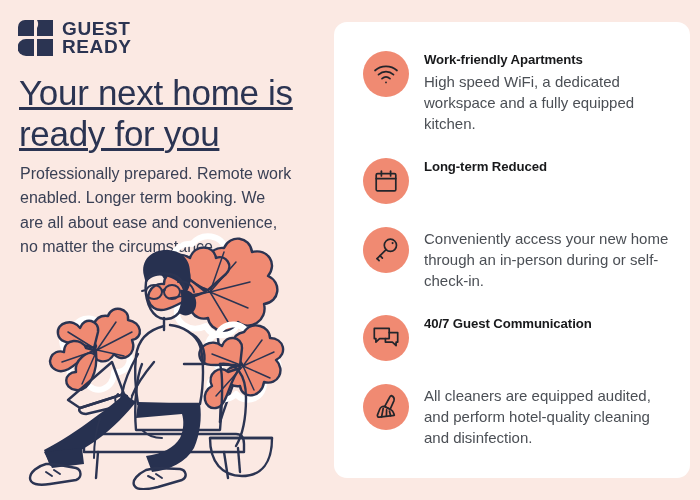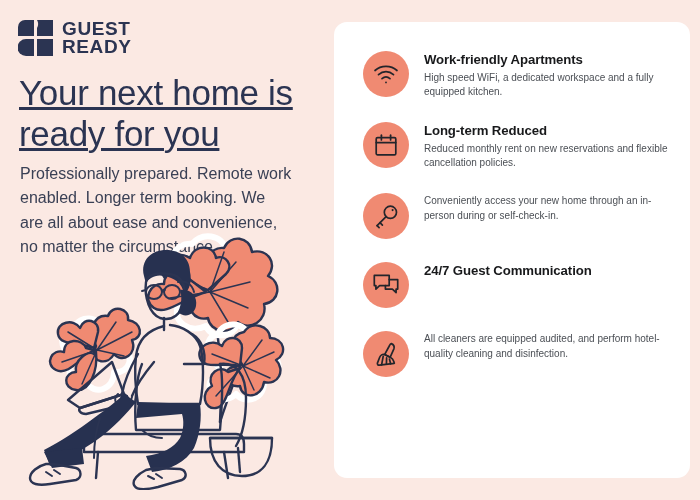--- a/index.html
+++ b/index.html
@@ -135,21 +135,21 @@
     color: #18191B;
     font-size: 13.2px;
     font-weight: bold;
     letter-spacing: -0.1px;
     line-height: 1.2;
     font-family: "Liberation Sans", sans-serif;
   }
   .feature-desc {
     margin: 0;
     color: #4B4F55;
-    font-size: 10px;
+    font-size: 15px;
     line-height: 1.42;
     font-family: "Liberation Sans", sans-serif;
   }
 </style>
 </head>
 <body>
 
 <div id="page">
 
   <div class="left-col">
@@ -328,21 +328,20 @@
         <div class="feature-icon">
           <svg width="24" height="24" viewBox="0 0 24 24" fill="none" stroke="#23252B" stroke-width="1.7" stroke-linecap="round" stroke-linejoin="round">
             <rect x="2.2" y="4.6" width="19.6" height="17.2" rx="1.4"></rect>
             <path d="M2.2 9.6 H21.8"></path>
             <path d="M7.4 2.2 V7"></path>
             <path d="M16.6 2.2 V7"></path>
           </svg>
         </div>
         <div class="feature-text">
           <p class="feature-title">Long-term Reduced</p>
-          <p class="feature-desc">Reduced monthly rent on new reservations and flexible cancellation policies.</p>
         </div>
       </div>
 
       <div class="feature">
         <div class="feature-icon">
           <svg width="25" height="25" viewBox="0 0 25 25" fill="none" stroke="#23252B" stroke-width="1.7" stroke-linecap="round" stroke-linejoin="round">
             <circle cx="16.4" cy="8.3" r="6.1"></circle>
             <circle cx="18.6" cy="6.1" r="1.05" fill="#23252B" stroke="none"></circle>
             <path d="M12.1 12.6 L3.1 21.6"></path>
             <path d="M6.0 18.7 L8.4 21.1"></path>
@@ -355,21 +354,21 @@
       </div>
 
       <div class="feature">
         <div class="feature-icon">
           <svg width="26" height="22" viewBox="0 0 26 22" fill="none" stroke="#23252B" stroke-width="1.7" stroke-linejoin="round" stroke-linecap="round">
             <path d="M1.3 1.4 H16.2 V11.6 H6.6 L2.9 15.1 V11.6 H1.3 Z"></path>
             <path d="M16.2 5.6 H24.7 V15.1 H23.1 V18.6 L19.4 15.1 H12.4 V11.6"></path>
           </svg>
         </div>
         <div class="feature-text">
-          <p class="feature-title">24/7 Guest Communication</p>
+          <p class="feature-title">40/7 Guest Communication</p>
         </div>
       </div>
 
       <div class="feature">
         <div class="feature-icon">
           <svg width="25" height="25" viewBox="0 0 25 25" fill="none" stroke="#23252B" stroke-width="1.7" stroke-linejoin="round" stroke-linecap="round">
             <path d="M17.3 1.6 C19.6 2.6 20.6 4.6 19.9 6.8 L16.2 15.2 L10.6 12.6 L15.0 4.5 C16.0 2.5 16.6 1.3 17.3 1.6 Z"></path>
             <path d="M10.6 12.6 L16.2 15.2 C17.9 16.0 19.3 17.6 19.8 19.4 L20.3 21.3 L5.4 23.2 C4.0 23.4 3.0 22.2 3.5 20.9 L5.7 15.2 C6.4 13.4 8.6 11.7 10.6 12.6 Z"></path>
             <path d="M9.2 14.3 L7.6 22.8"></path>
             <path d="M12.6 15.8 L12.4 22.2"></path>

